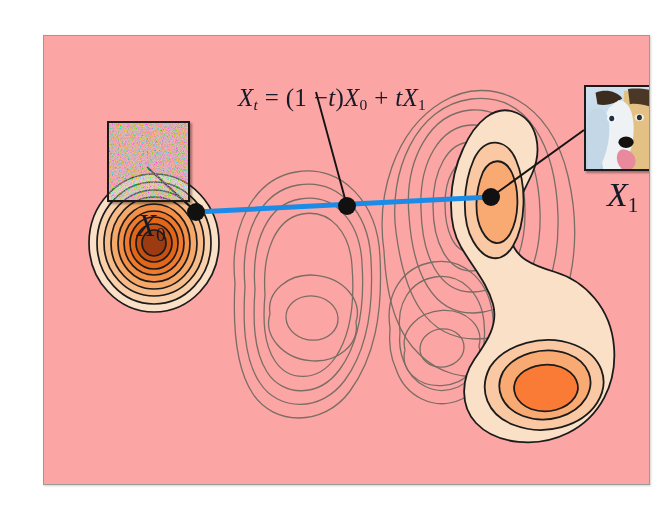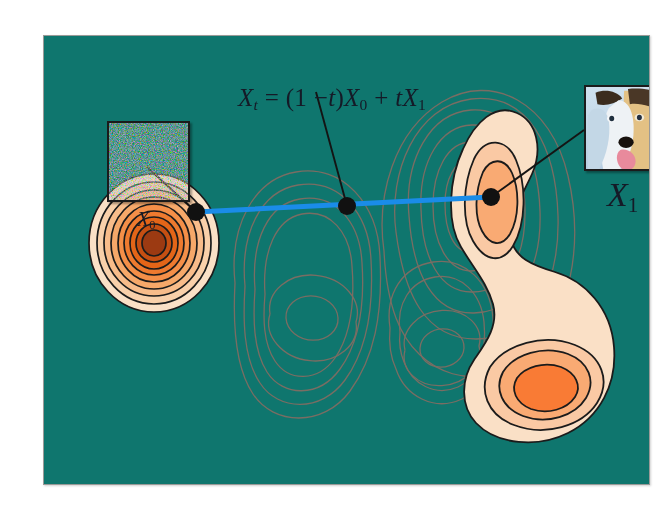--- a/index.html
+++ b/index.html
@@ -18,21 +18,21 @@
     width: 661px;
     height: 508px;
     background: #ffffff;
   }
   #canvas-panel {
     position: absolute;
     left: 43px;
     top: 35px;
     width: 607px;
     height: 450px;
-    background: #0f766e;
+    background: #fca5a5;
     border: 1px solid #9a9a98;
     box-sizing: border-box;
     box-shadow: 1px 1px 2px rgba(0,0,0,0.18);
     overflow: hidden;
   }
   #scene-svg {
     position: absolute;
     left: 0;
     top: 0;
   }
@@ -75,21 +75,21 @@
     font-style: italic;
   }
   .sub-num {
     font-size: 0.62em;
     vertical-align: -0.28em;
     font-style: normal;
   }
   #label-x0 {
     left: 93px;
     top: 172px;
-    font-size: 20px;
+    font-size: 31px;
     font-style: italic;
     text-align: center;
   }
   #label-x1 {
     left: 563px;
     top: 140px;
     font-size: 34px;
     font-style: italic;
   }
 </style>

